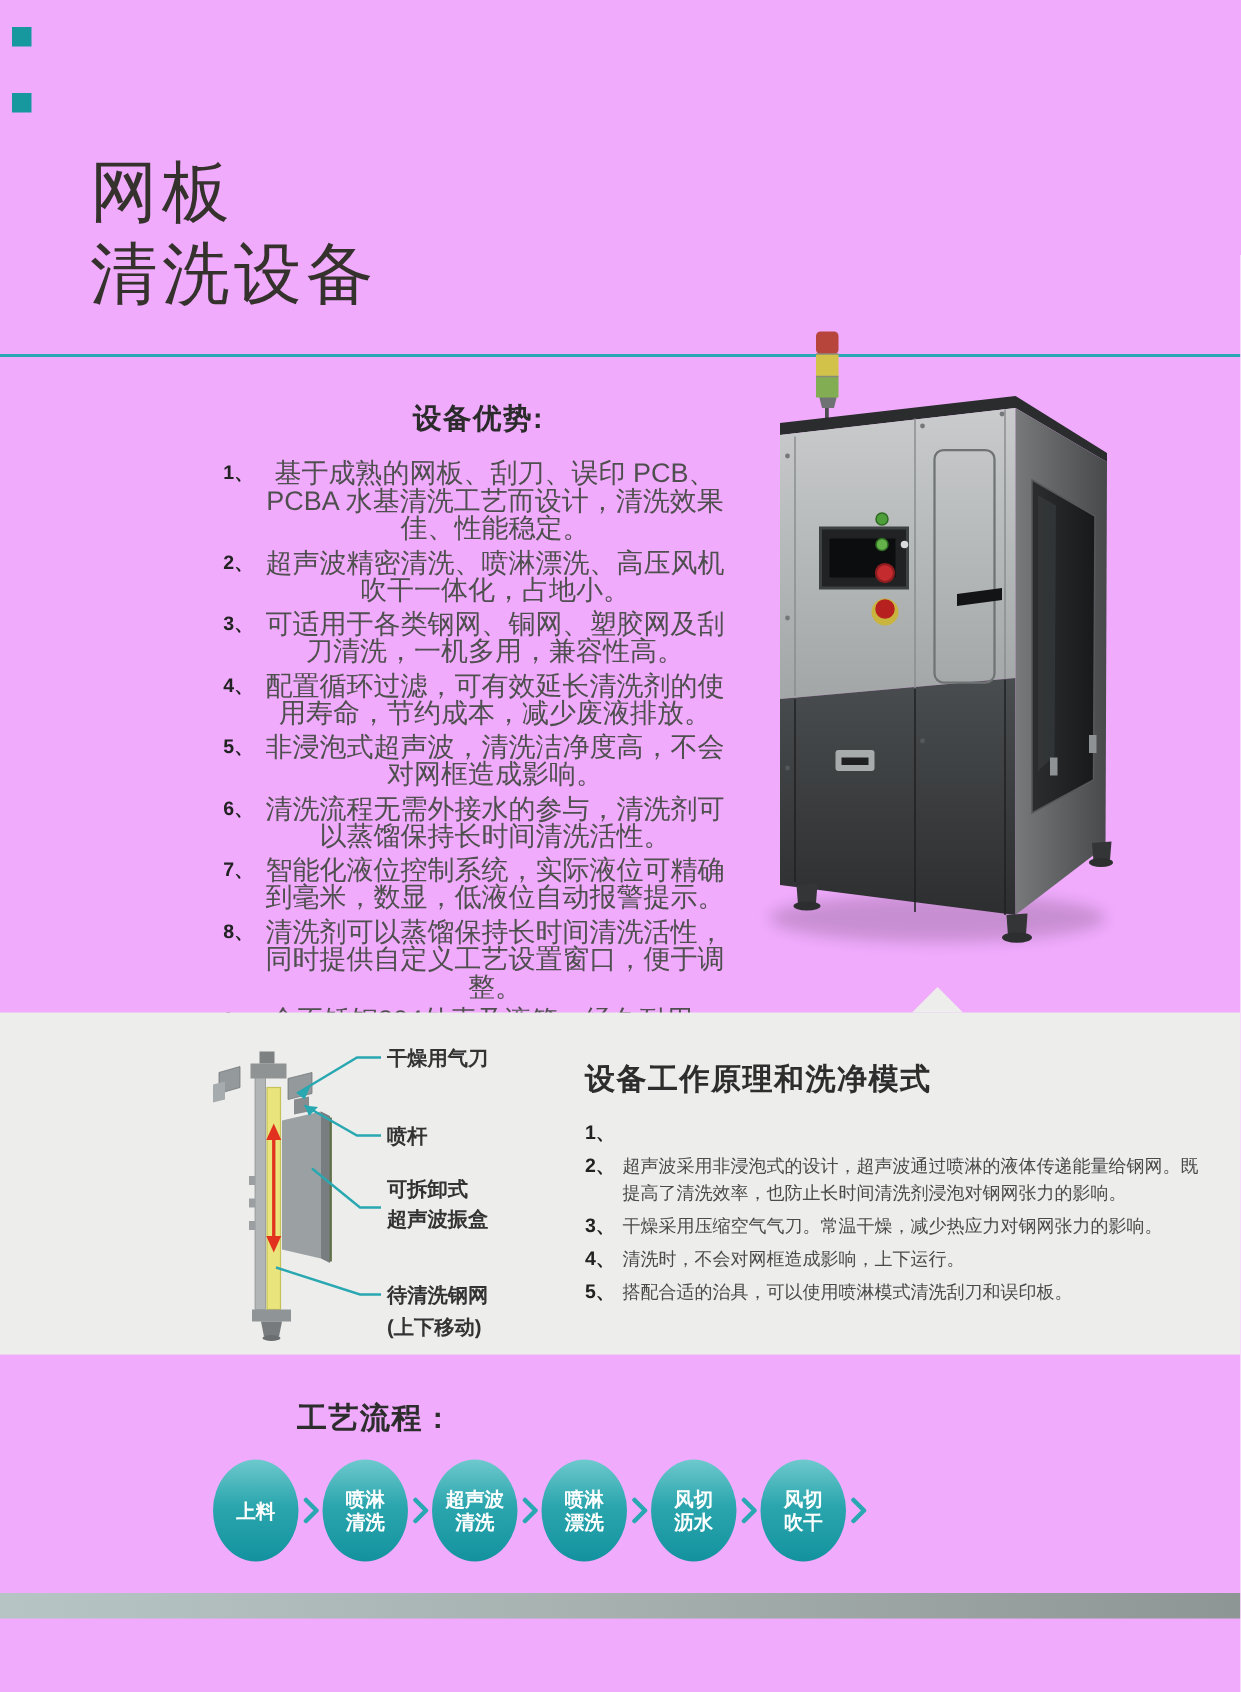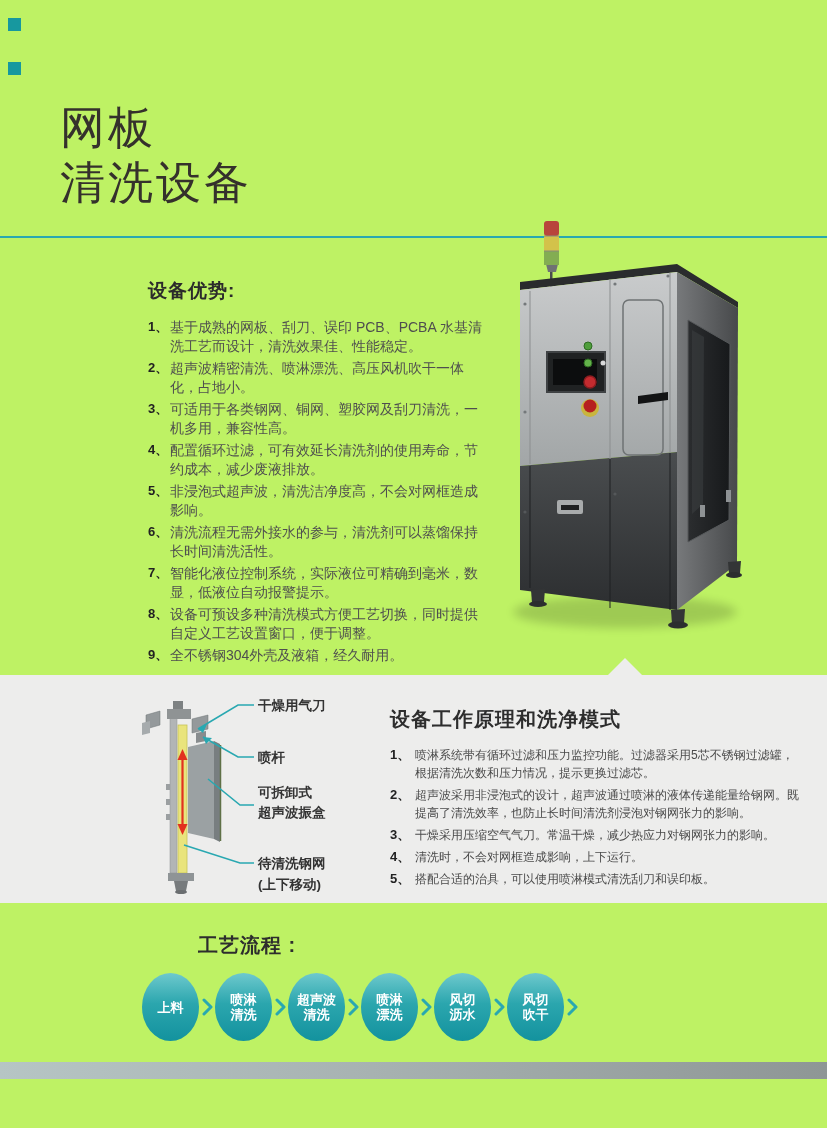--- a/index.html
+++ b/index.html
@@ -1,35 +1,35 @@
 <!DOCTYPE html>
 <html><head>
 <meta charset="utf-8">
 <style>
   html,body{margin:0;padding:0;background:#fff;}
   .page{
-    position:relative;width:827px;height:1128px;background:#bef264;overflow:hidden;
+    position:relative;width:827px;height:1128px;background:#f0abfc;overflow:hidden;
     font-family:"Liberation Sans",sans-serif;color:#444;
   }
   
   .brand-sq{position:absolute;width:13px;height:13px;background:#17989f;}
   .brand-sq.one{left:8px;top:18px;}
   .brand-sq.two{left:8px;top:62px;}
   
   .title{position:absolute;left:60px;top:100px;font-size:45px;line-height:55px;
     color:#35312c;letter-spacing:3px;font-weight:400;}
   
   .rule{position:absolute;left:0;top:236px;width:827px;height:2px;background:#29a8b1;}
   
-  .adv{position:absolute;left:148px;top:278px;width:342px;}
+  .adv{position:absolute;left:148px;top:266px;width:342px;text-align:center;}
   .adv h2{margin:0 0 14px 0;font-size:19px;font-weight:bold;color:#2b2b2b;letter-spacing:1px;}
   .adv ol{list-style:none;margin:0;padding:0;}
   .adv li{display:flex;margin-bottom:4px;}
   .adv .num{flex:0 0 22px;font-weight:bold;font-size:13px;color:#222;line-height:18.5px;}
-  .adv .txt{flex:1;font-size:14px;line-height:18.5px;color:#4f4f4f;}
+  .adv .txt{flex:1;font-size:18px;line-height:18.5px;color:#4f4f4f;}
   
   .machine{position:absolute;left:500px;top:212px;width:300px;height:460px;}
   
   .gray{position:absolute;left:0;top:675px;width:827px;height:228px;background:#ededec;}
   .gray .notch{position:absolute;left:608px;top:-17px;width:0;height:0;
     border-left:17px solid transparent;border-right:17px solid transparent;
     border-bottom:17px solid #ededec;}
   .diagram{position:absolute;left:140px;top:689px;width:250px;height:212px;}
   .diagram text{font-family:"Liberation Sans",sans-serif;font-size:13.5px;font-weight:bold;fill:#333;}
   .principle{position:absolute;left:390px;top:706px;width:412px;}
@@ -94,21 +94,21 @@
       <li>
           <span class="num">6、</span>
           <span class="txt">清洗流程无需外接水的参与，清洗剂可以蒸馏保持长时间清洗活性。</span>
         </li>
       <li>
           <span class="num">7、</span>
           <span class="txt">智能化液位控制系统，实际液位可精确到毫米，数显，低液位自动报警提示。</span>
         </li>
       <li>
           <span class="num">8、</span>
-          <span class="txt">设备可预设多种清洗模式方便工艺切换，同时提供自定义工艺设置窗口，便于调整。</span>
+          <span class="txt">清洗剂可以蒸馏保持长时间清洗活性，同时提供自定义工艺设置窗口，便于调整。</span>
         </li>
       <li>
           <span class="num">9、</span>
           <span class="txt">全不锈钢304外壳及液箱，经久耐用。</span>
         </li>
     </ol>
   </div>
 
   <svg class="machine" viewBox="0 0 300 460" xmlns="http://www.w3.org/2000/svg">
     <defs>
@@ -255,21 +255,20 @@
     <text x="118" y="128">超声波振盒</text>
     <text x="118" y="179">待清洗钢网</text>
     <text x="118" y="200">(上下移动)</text>
   </svg>
 
   <div class="principle">
     <h2>设备工作原理和洗净模式</h2>
     <div class="pitem">
       <span class="num">1、</span>
       <span class="ptxt">
-        <div>喷淋系统带有循环过滤和压力监控功能。过滤器采用5芯不锈钢过滤罐，根据清洗次数和压力情况，提示更换过滤芯。</div>
       </span>
     </div>
     <div class="pitem">
       <span class="num">2、</span>
       <span class="ptxt">超声波采用非浸泡式的设计，超声波通过喷淋的液体传递能量给钢网。既提高了清洗效率，也防止长时间清洗剂浸泡对钢网张力的影响。</span>
     </div>
     <div class="pitem">
       <span class="num">3、</span>
       <span class="ptxt">干燥采用压缩空气气刀。常温干燥，减少热应力对钢网张力的影响。</span>
     </div>

